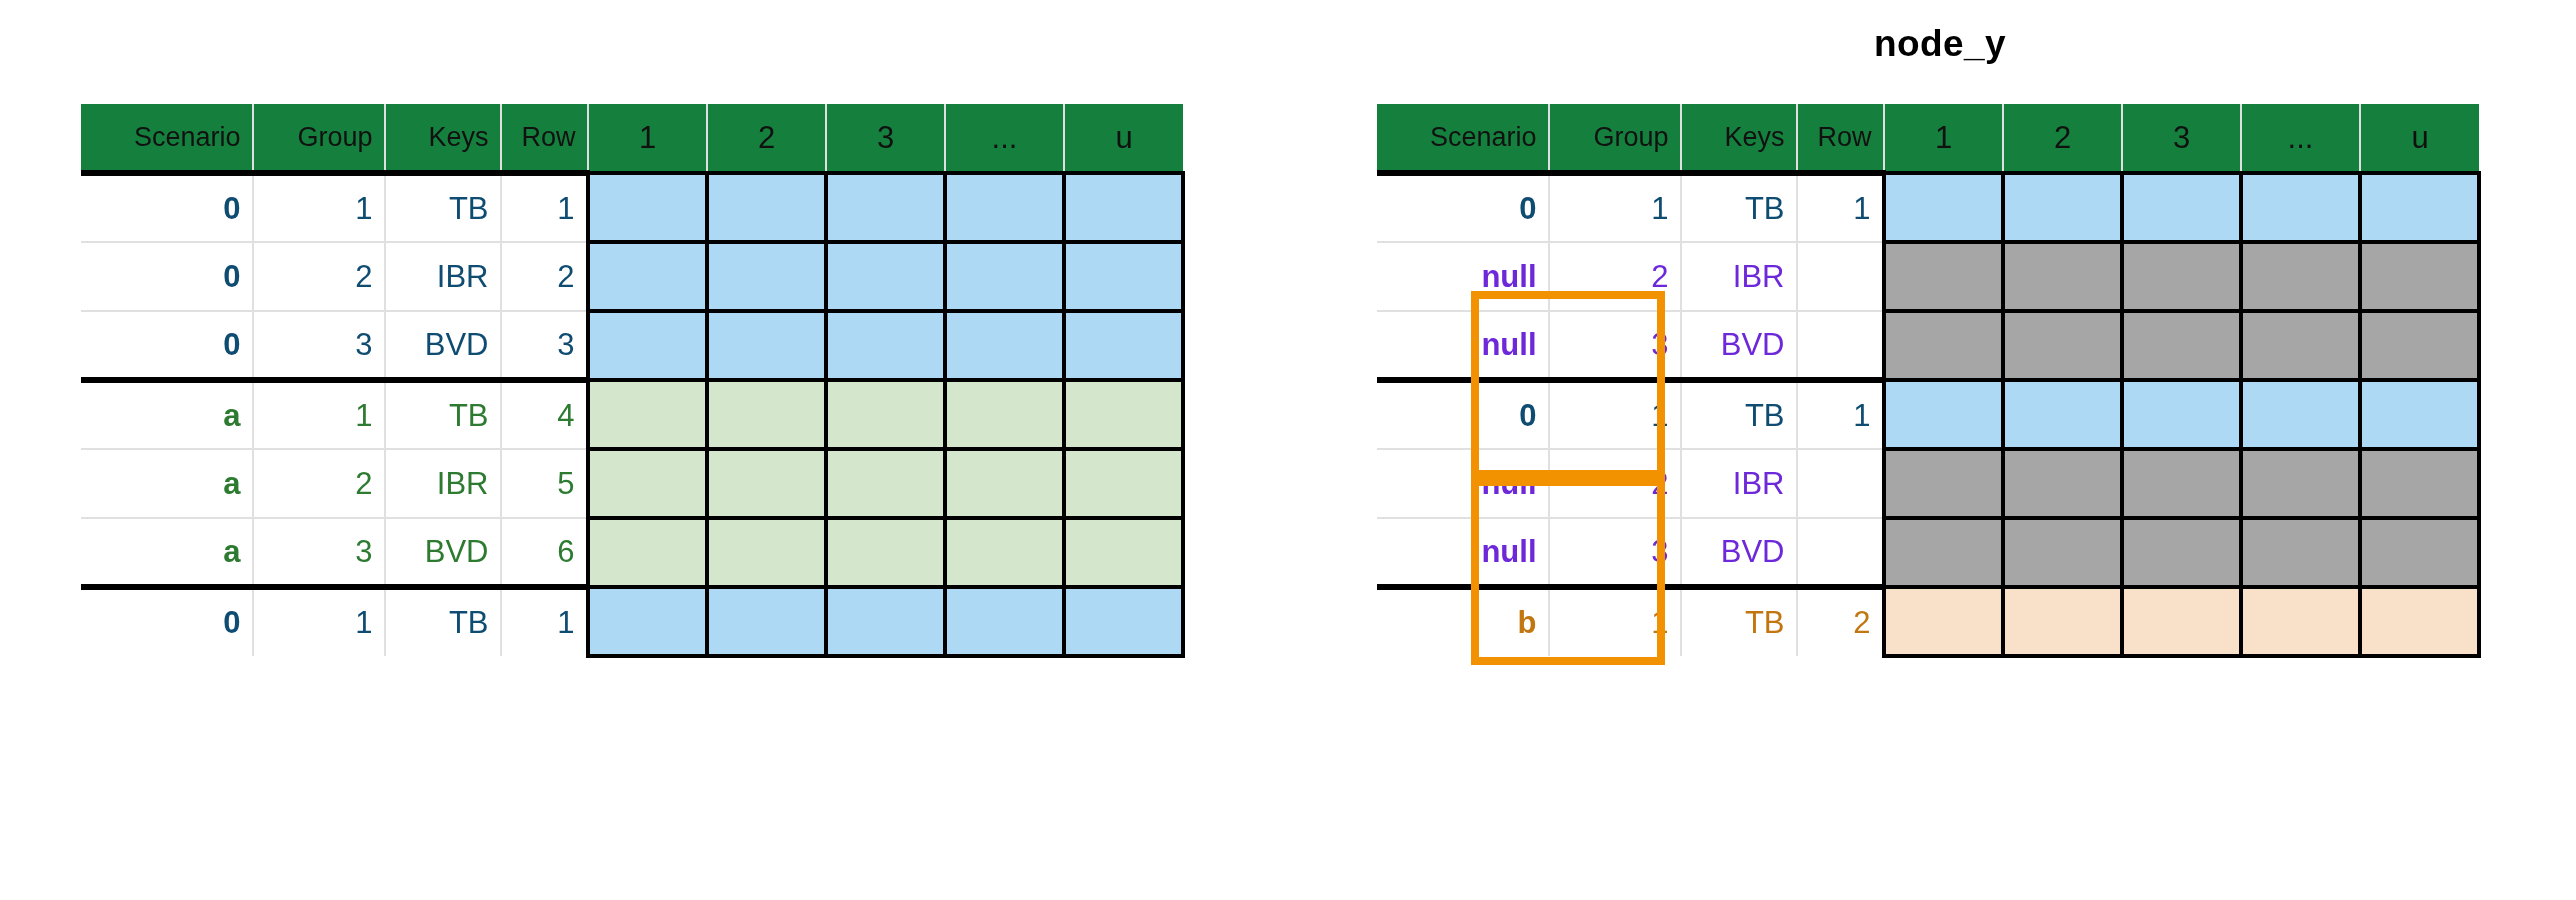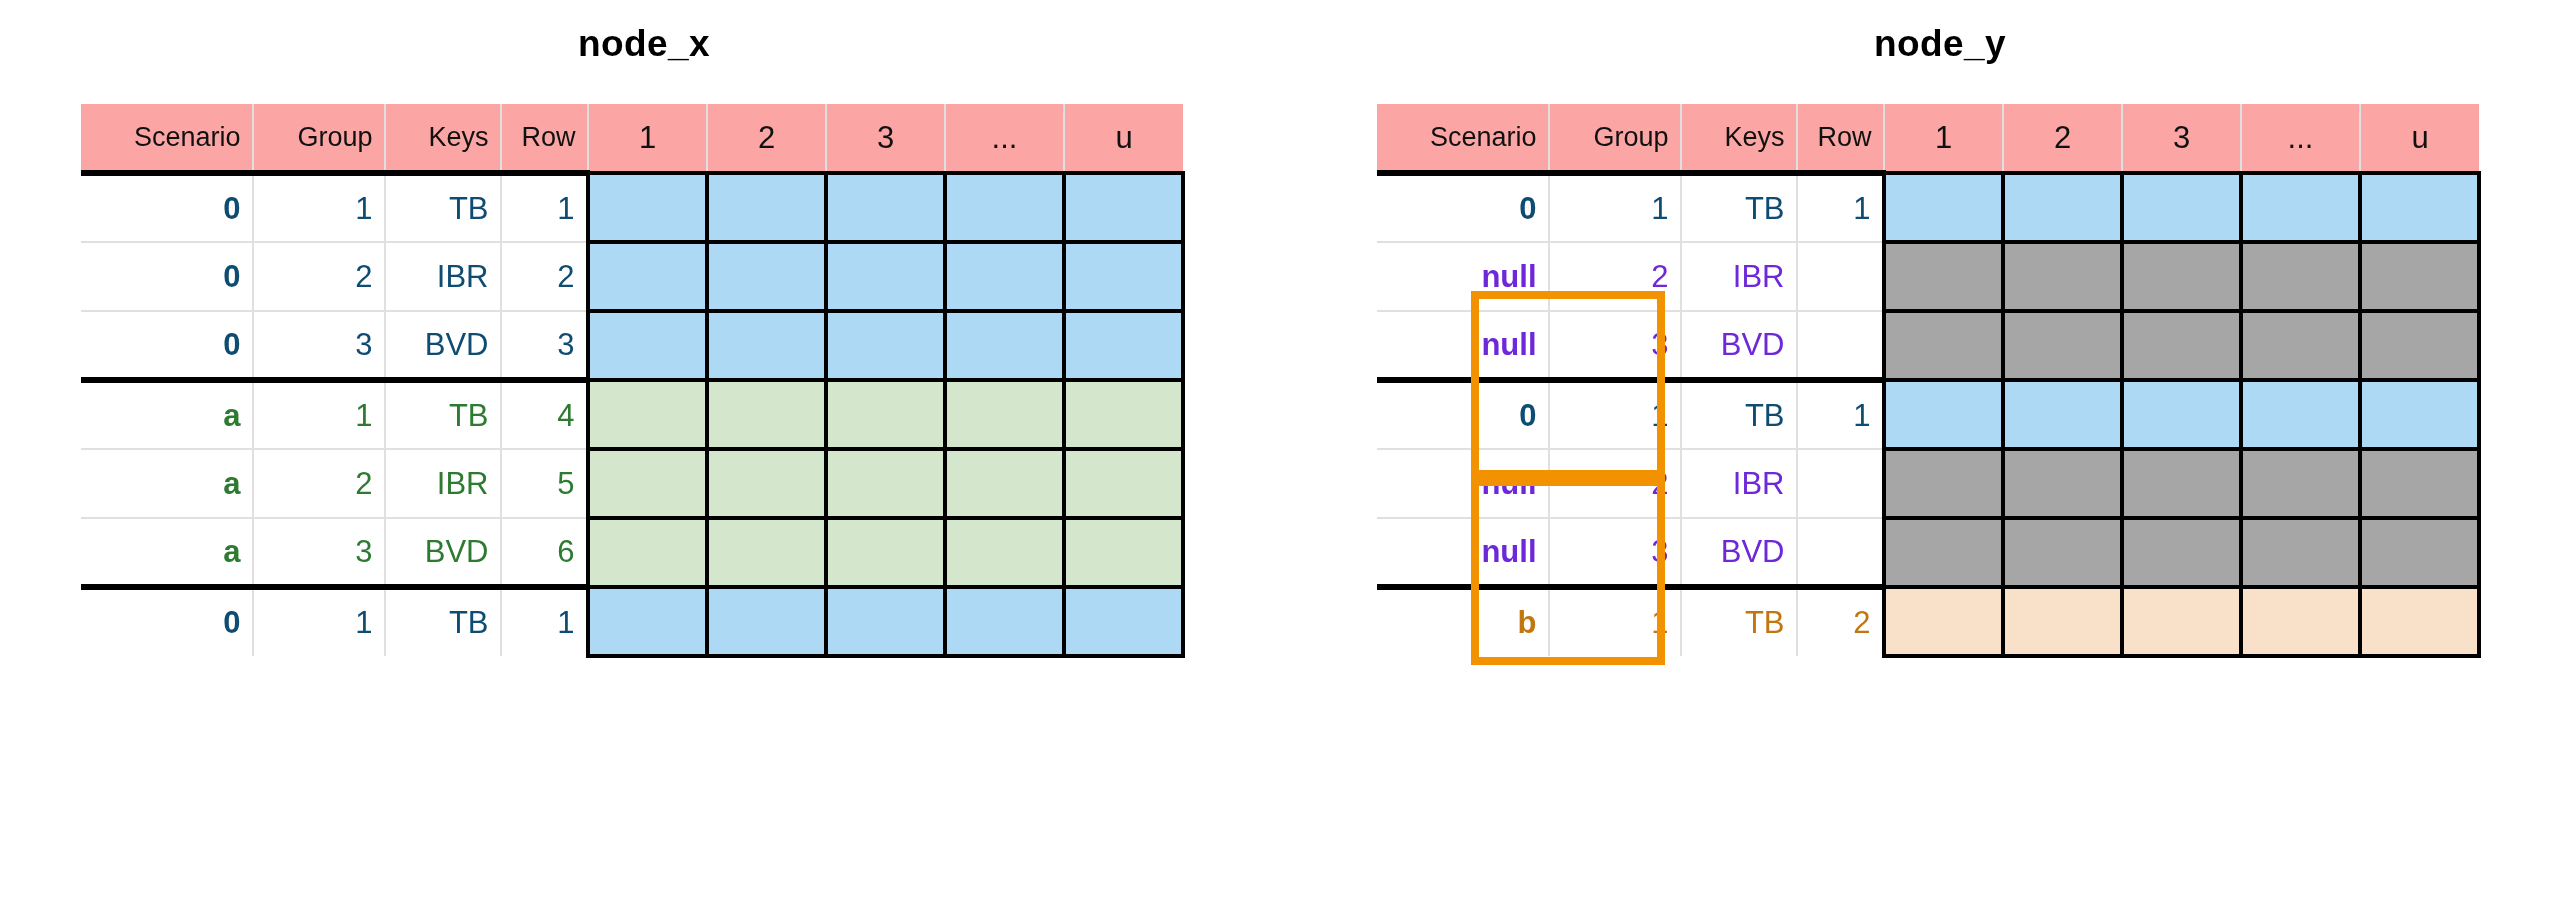--- a/index.html
+++ b/index.html
@@ -67,21 +67,21 @@
   col.c-row  { width: 87px; }
   col.c-val  { width: 119px; }
 
   
   thead th {
     height: 69px;
     font-size: 28px;
     font-weight: normal;
     color: #111111;
     border-left: 2.6px solid #e0e0e0;
-    background: #fca5a5;
+    background: #15803d;
   }
   thead th.first { border-left: none; }
   thead th.lbl {
     text-align: right;
     padding-right: 11.5px !important;
     font-size: 27px;
   }
   thead th.num {
     text-align: center;
     font-size: 31px;
@@ -136,21 +136,20 @@
     pointer-events: none;
     background: transparent;
   }
 </style>
 </head>
 <body>
 
 <div class="canvas">
 
 <div class="panel panel-left">
-      <div class="panel-title">node_x</div>
       <div class="tbl-wrap">
         <table class="tbl">
           <colgroup>
             <col class="c-scn">
             <col class="c-grp">
             <col class="c-key">
             <col class="c-row">
             <col class="c-val">
             <col class="c-val">
             <col class="c-val">

